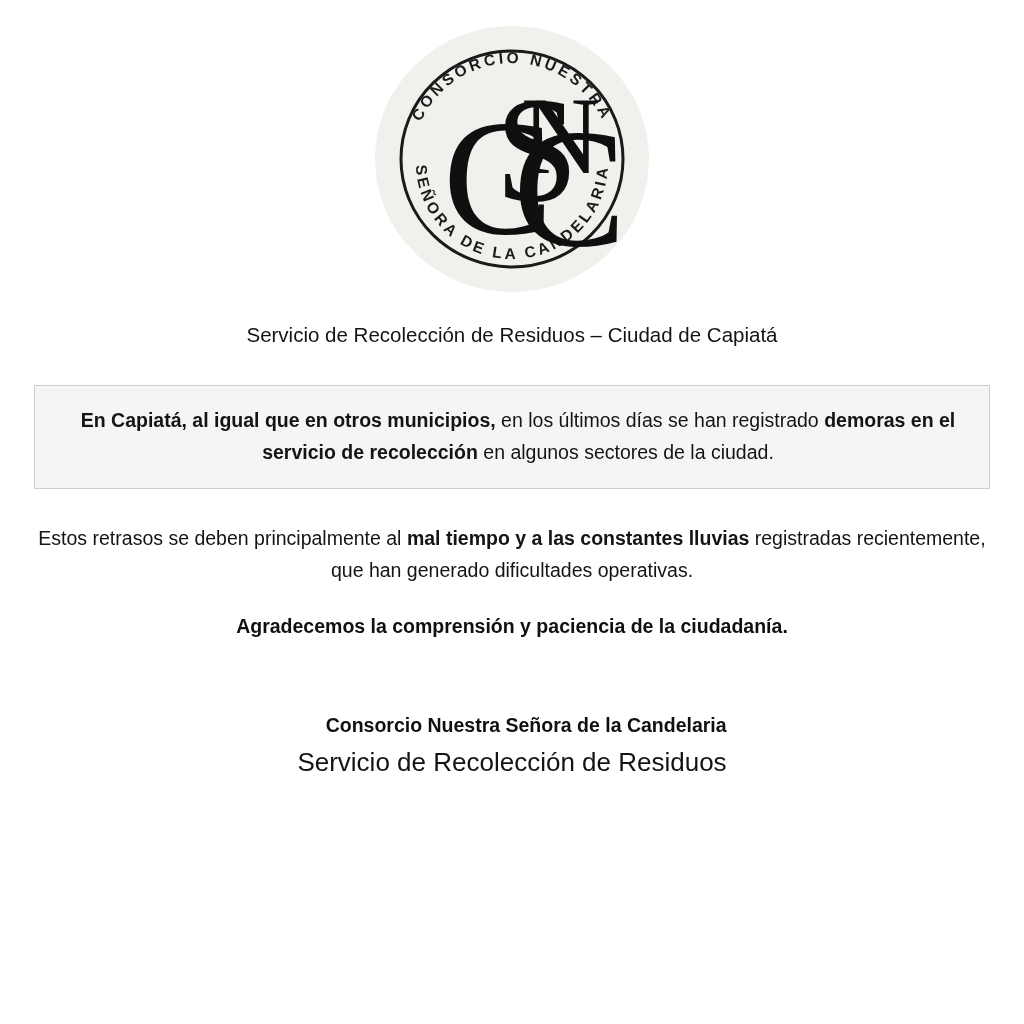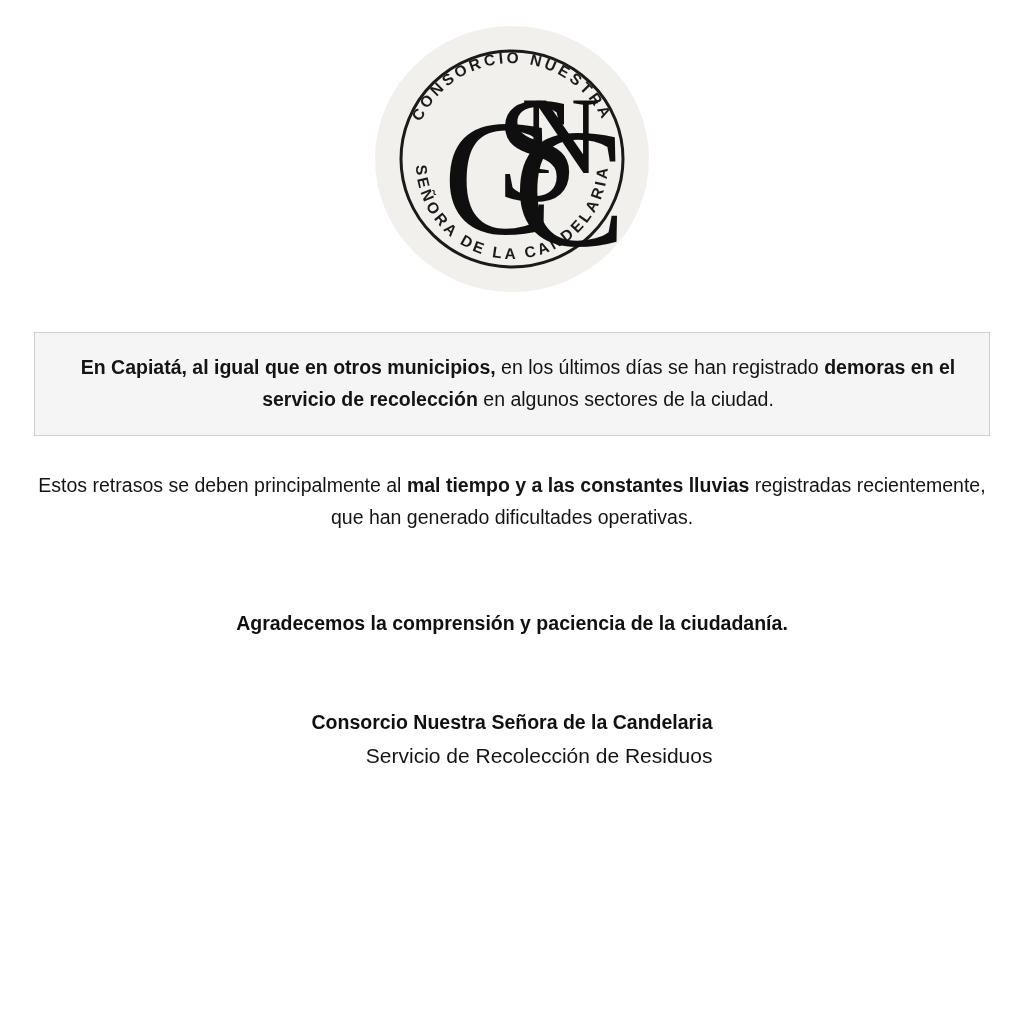--- a/index.html
+++ b/index.html
@@ -80,36 +80,36 @@
   }
   .para.p1 { margin-top: 34px; }
   .para.p2 { margin-top: 27px; }
   .para b { font-weight: bold; }
 
   .thanks {
     width: 950px;
     text-align: center;
     font-size: 19.5px;
     font-weight: bold;
-    margin-top: 79px;
+    margin-top: 29px;
     color: #101010;
   }
 
   
   .signature {
     margin-top: 76px;
     text-align: right;
   }
   .sig-org {
     font-size: 19.5px;
     font-weight: bold;
     color: #101010;
   }
   .sig-dept {
-    font-size: 21px;
+    font-size: 26px;
     font-weight: normal;
     margin-top: 10px;
     color: #141414;
   }
 
   .circ-text {
     font-family: "Liberation Sans", sans-serif;
     font-size: 15.5px;
     font-weight: bold;
     letter-spacing: 3.2px;
@@ -140,20 +140,21 @@
         <textPath href="#arcBottom" startOffset="50%" text-anchor="middle">SEÑORA DE LA CANDELARIA</textPath>
       </text>
 
       <text class="mono-letter" x="70" y="210" font-size="165">C</text>
       <text class="mono-letter" x="122" y="178" font-size="150">S</text>
       <text class="mono-letter" x="148" y="150" font-size="110">N</text>
       <text class="mono-letter" x="140" y="222" font-size="170">C</text>
     </svg>
   </div>
 
+  <div class="doc-subtitle">Servicio de Recolección de Residuos – Ciudad de Capiatá</div>
 
   <div class="notice-box">
     <b>En Capiatá, al igual que en otros municipios,</b><span> en los últimos días se han registrado </span><b>demoras en el servicio de recolección</b><span> en algunos sectores de la ciudad.</span>
   </div>
 
   <div class="para p1">
     <span>Estos retrasos se deben principalmente al </span><b>mal tiempo y a las constantes lluvias</b><span> registradas recientemente, que han generado dificultades operativas.</span>
   </div>
 
 

